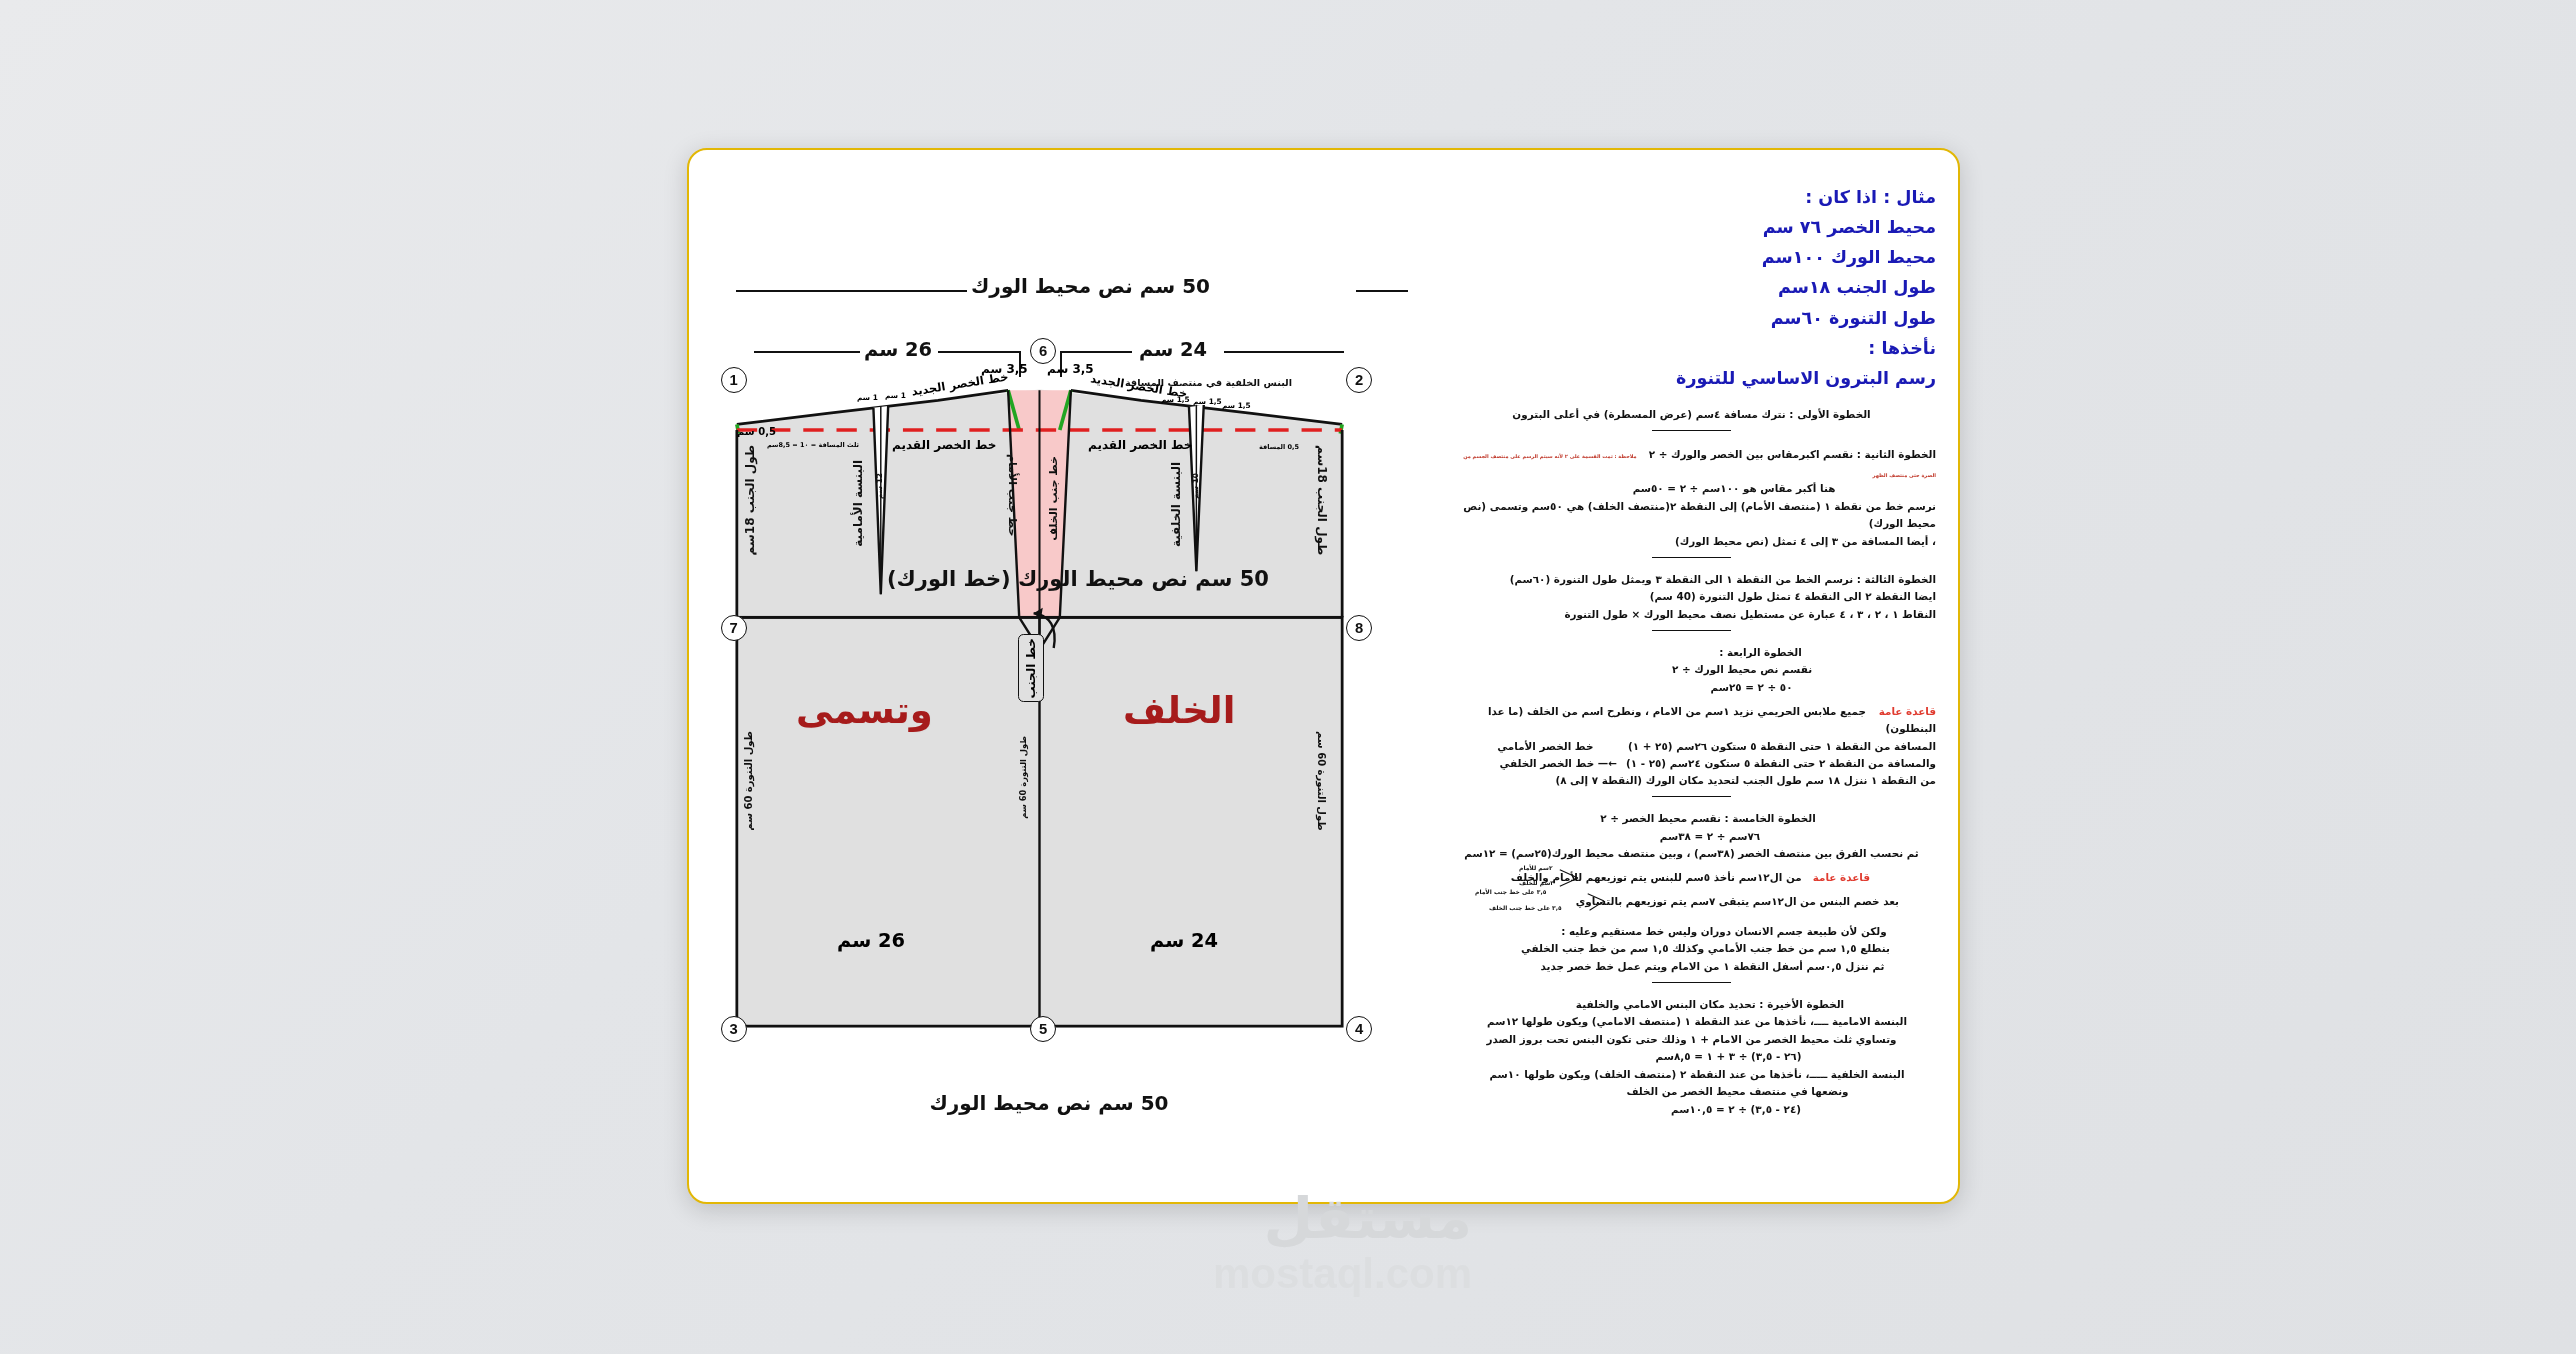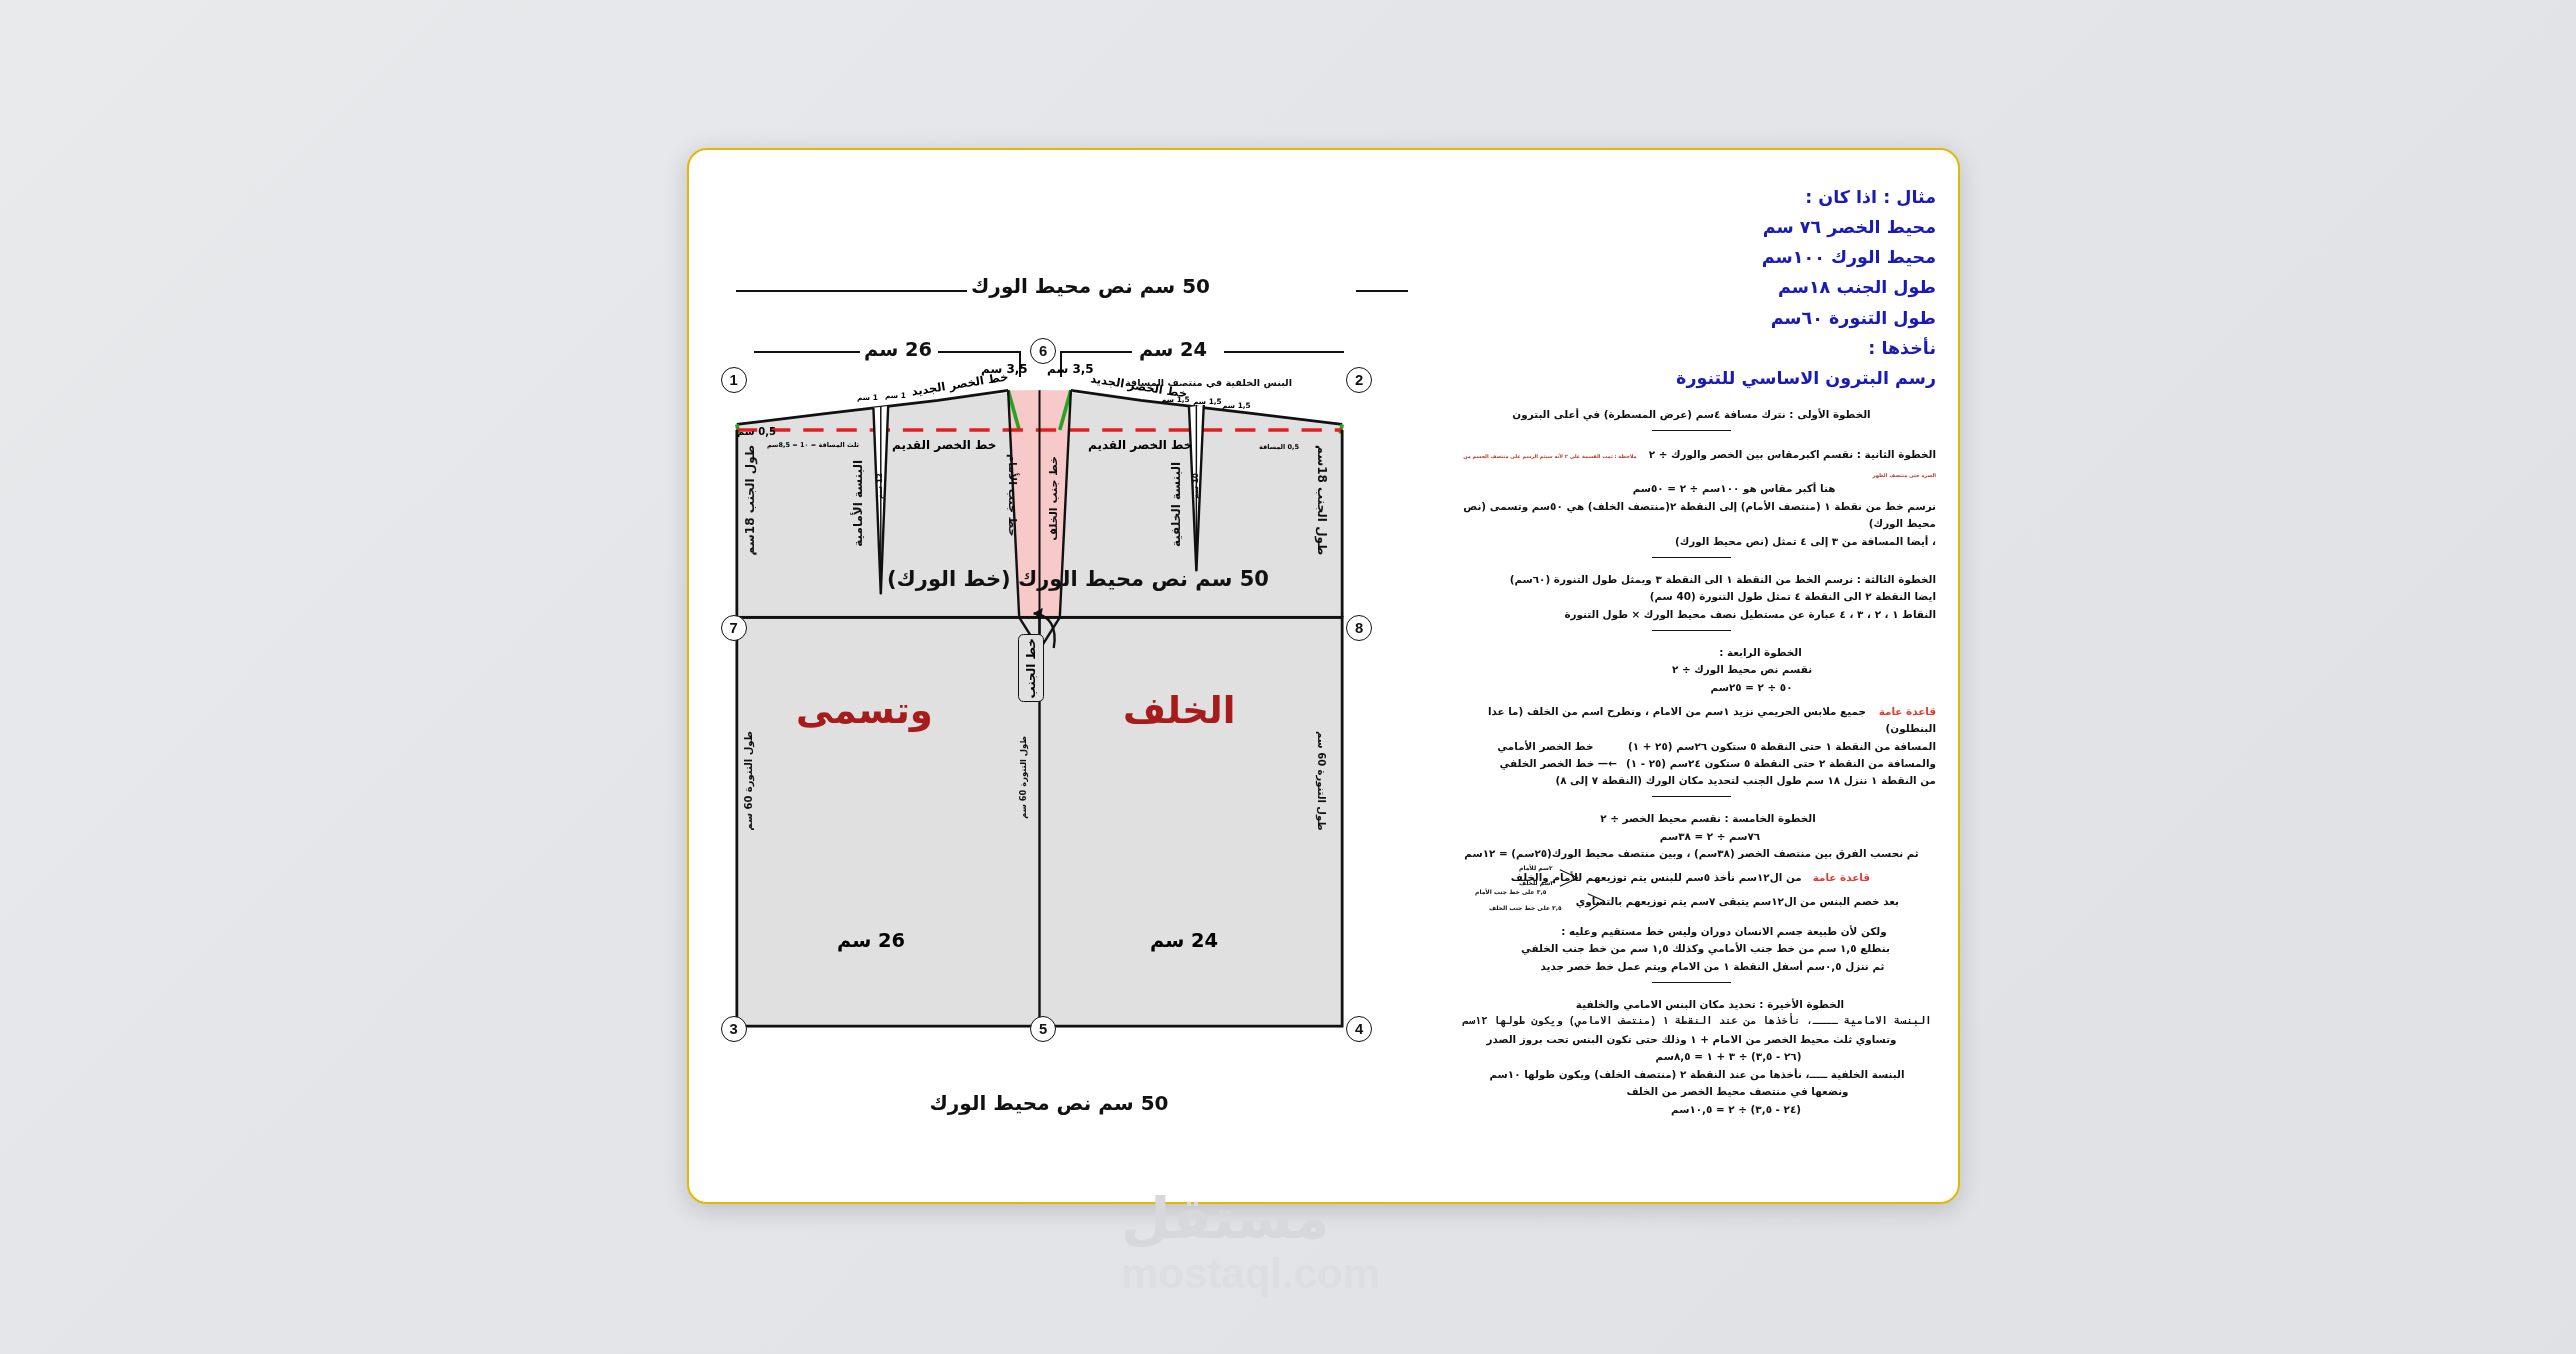--- a/index.html
+++ b/index.html
@@ -16,21 +16,21 @@
   .card{
     position:absolute;left:687px;top:148px;width:1269px;height:1052px;
     background:#fff;border:2.8px solid #e2b705;border-radius:20px;
     box-shadow:0 5.5px 24px rgba(0,0,0,.16);
     overflow:hidden;
   }
 
   
   .watermark{
     position:absolute;left:1121px;top:1186px;width:351px;height:120px;
-    display:flex;flex-direction:column;align-items:flex-end;justify-content:center;
+    display:flex;flex-direction:column;align-items:flex-start;justify-content:center;
     color:#d6d8da;user-select:none;pointer-events:none;
   }
   .wm-ar{font-size:57px;font-weight:700;line-height:1;letter-spacing:0.9px;}
   .wm-en{font-size:42px;font-weight:700;line-height:1.3;color:#dcdee0;
           font-family:"Liberation Sans",sans-serif;direction:ltr;}
 
   
   .title-pill{
     position:absolute;right:443px;top:66px;
     border:1.8px solid #e03b2f;border-radius:28px;
@@ -325,21 +325,21 @@
       <div class="gap"></div>
 
       <div class="blk ctr" style="padding-left:65px;">ولكن لأن طبيعة جسم الانسان دوران وليس خط مستقيم وعليه :</div>
       <div class="blk ctr" style="padding-left:28px;">بنطلع ١,٥ سم من خط جنب الأمامي وكذلك ١,٥ سم من خط جنب الخلفي</div>
       <div class="blk ctr" style="padding-left:42px;">ثم ننزل ٠,٥سم أسفل النقطة ١ من الامام ويتم عمل خط خصر جديد</div>
       <div class="sep"></div>
 
       <div class="gap-s"></div>
 
       <div class="blk ctr" style="padding-left:37px;">الخطوة الأخيرة : تحديد مكان البنس الامامي والخلفية</div>
-      <div class="blk ctr" style="padding-left:11px;font-family:Liberation Mono, monospace;">البنسة الامامية ــــ، نأخذها من عند النقطة ١ (منتصف الامامي) ويكون طولها ١٢سم</div>
+      <div class="blk ctr" style="padding-left:11px;">البنسة الامامية ــــ، نأخذها من عند النقطة ١ (منتصف الامامي) ويكون طولها ١٢سم</div>
       <div class="blk ctr">وتساوي ثلث محيط الخصر من الامام + ١ وذلك حتى تكون البنس تحت بروز الصدر</div>
       <div class="blk ctr" style="padding-left:74px;">(٢٦ - ٣,٥) ÷ ٣ + ١ = ٨,٥سم</div>
       <div class="blk ctr" style="padding-left:11px;">البنسة الخلفية ـــــ، نأخذها من عند النقطة ٢ (منتصف الخلف) ويكون طولها ١٠سم</div>
       <div class="blk ctr" style="padding-left:92px;">ونضعها في منتصف محيط الخصر من الخلف</div>
       <div class="blk ctr" style="padding-left:89px;">(٢٤ - ٣,٥) ÷ ٢ = ١٠,٥سم</div>
     </div>
   </div>
 
   <div class="watermark">
     <div class="wm-ar">مستقل</div>

